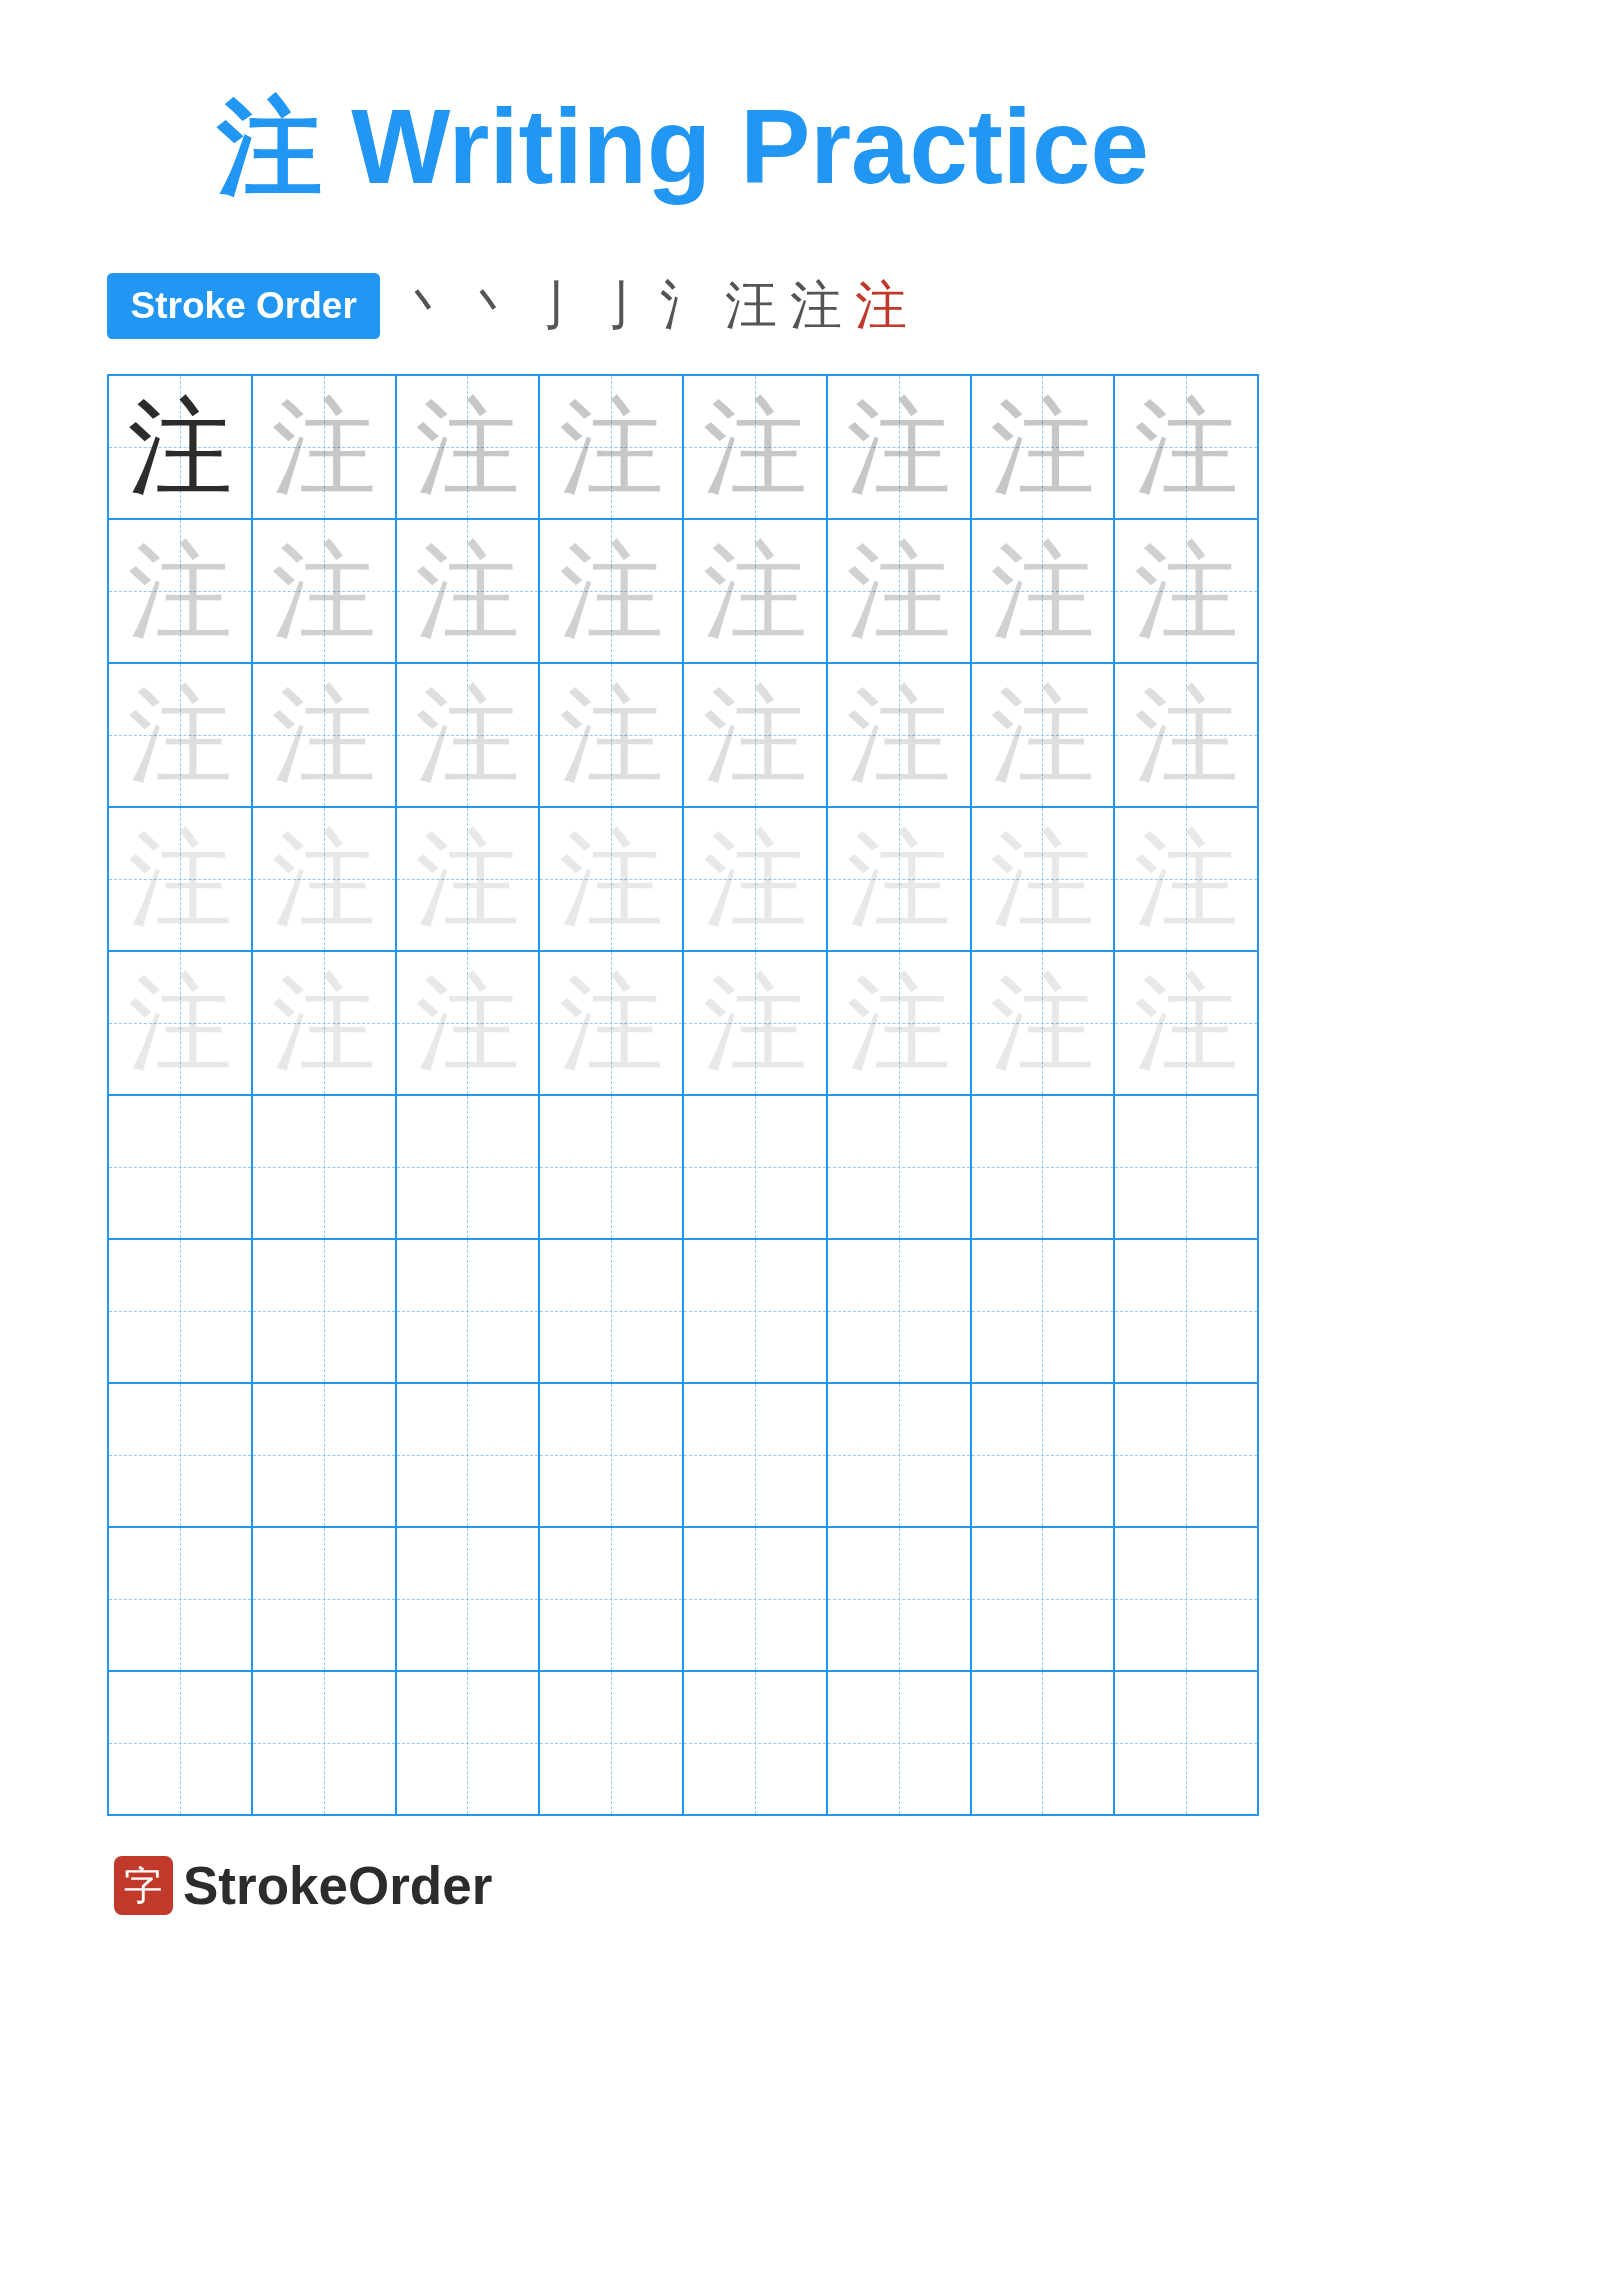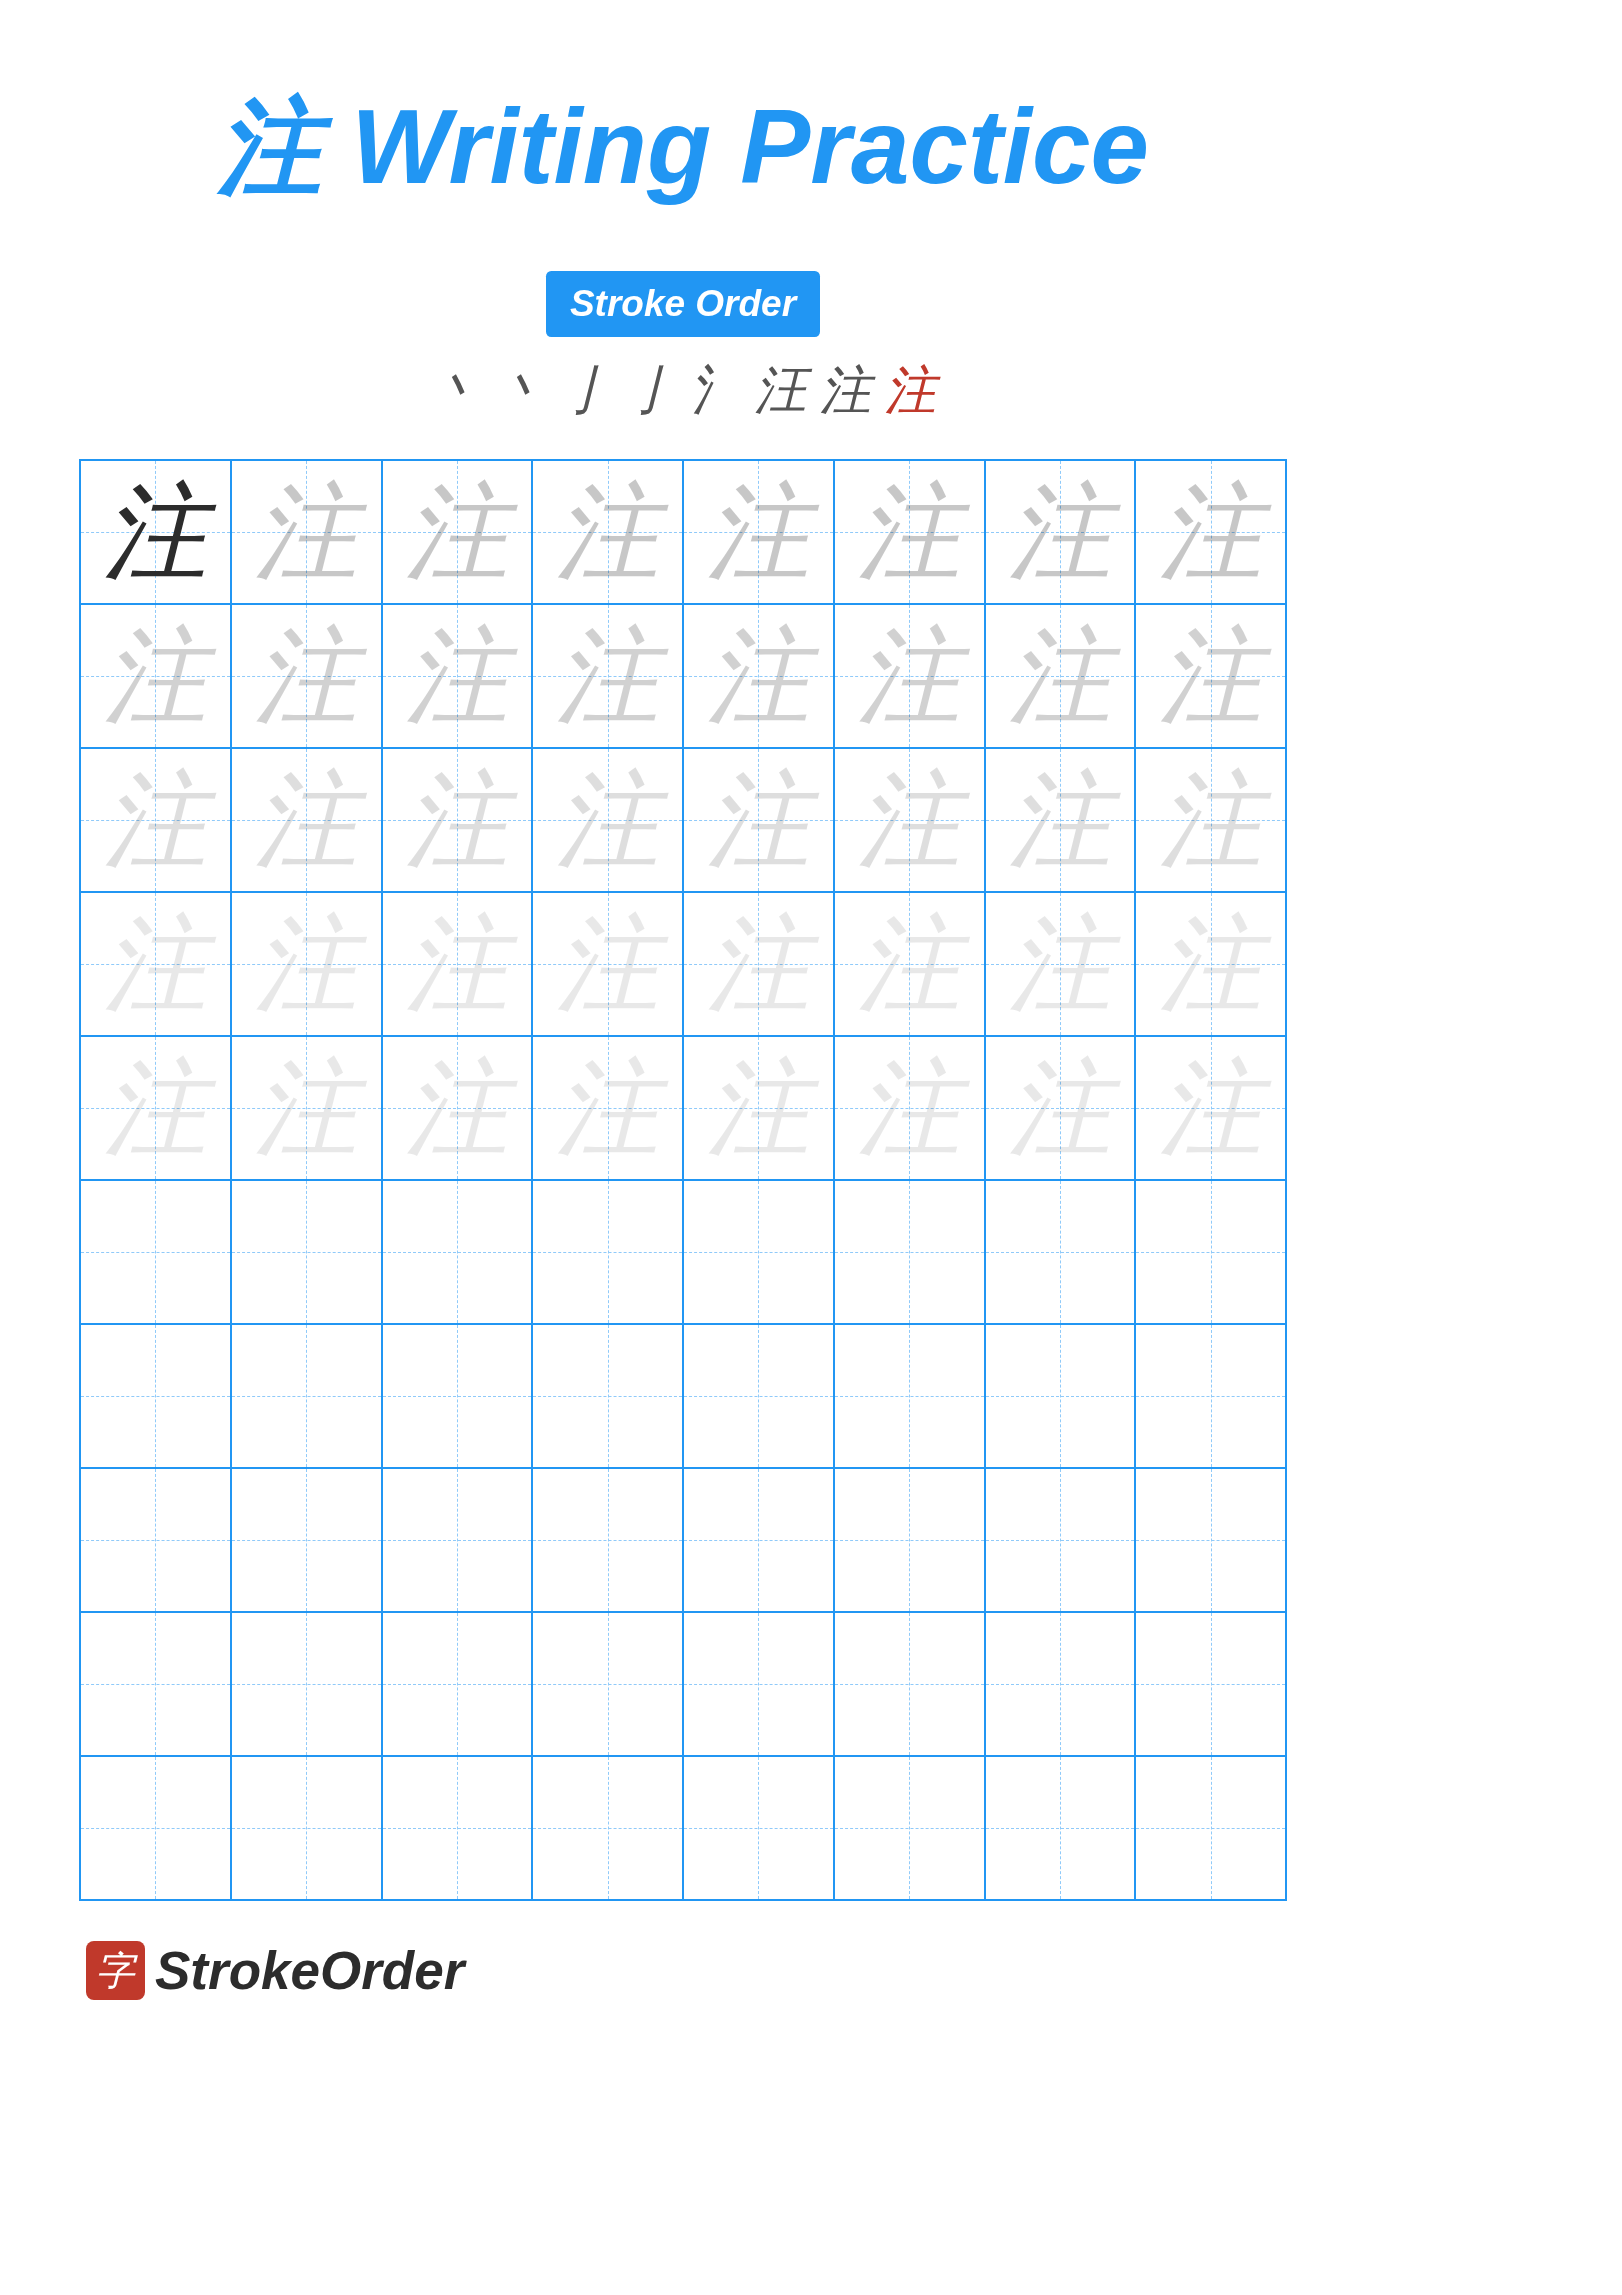--- a/index.html
+++ b/index.html
@@ -9,23 +9,22 @@
       font-family: serif;
       width: 1622px;
       min-height: 2295px;
       position: relative;
     }
 
     .page {
       width: 1366px;
       min-height: 2295px;
       background: #fff;
-      padding: 52px 79px;
+      padding: 52px 107px;
       position: relative;
-      font-style: italic;
     }
 
     
     .title-area {
       text-align: center;
       margin-bottom: 52px;
       margin-top: 26px;
     }
 
     .title-text {
@@ -34,21 +33,20 @@
       color: #2196F3;
       font-family: 'Arial', sans-serif;
     }
 
     
     .stroke-order-section {
       display: flex;
       align-items: center;
       margin-bottom: 33px;
       gap: 19.6px;
-      flex-direction: column;
     }
 
     .stroke-order-badge {
       background: #2196F3;
       color: white;
       padding: 11.8px 23.6px;
       border-radius: 5.2px;
       font-size: 37px;
       font-weight: bold;
       font-family: Arial, sans-serif;

